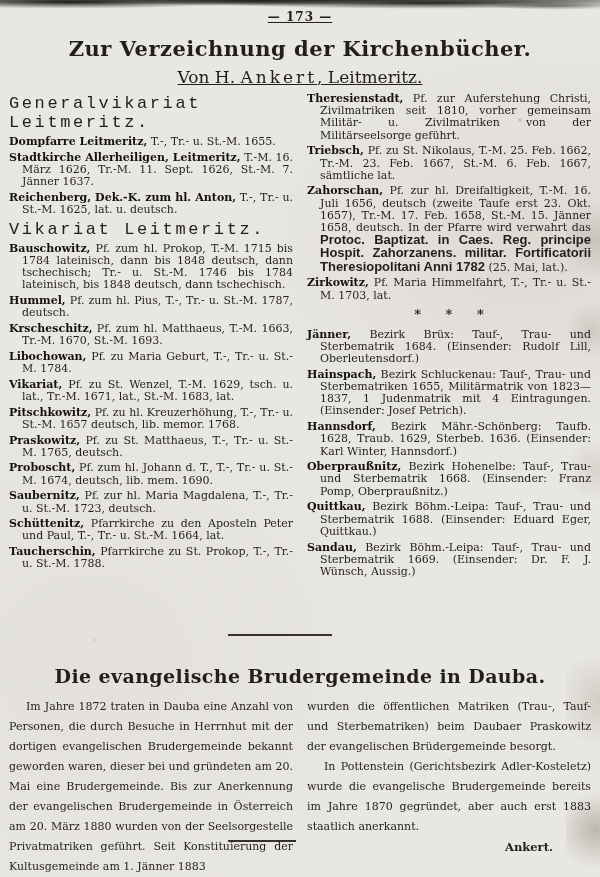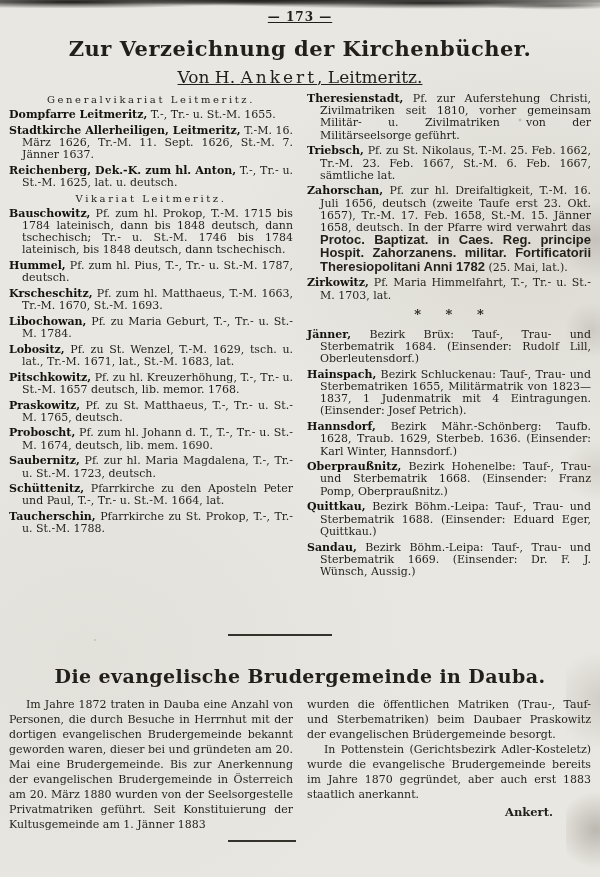--- a/index.html
+++ b/index.html
@@ -36,32 +36,32 @@
   .pageno{position:absolute;top:10px;left:0;width:100%;text-align:center;
     font-weight:bold;font-size:12px;letter-spacing:1px;text-decoration:underline;}
   .title1{position:absolute;top:36px;left:0;width:100%;margin:0;text-align:center;
     font-size:21px;font-weight:bold;letter-spacing:.5px;}
   .byline{position:absolute;top:67px;left:0;width:100%;text-align:center;font-size:17px;text-decoration:underline;}
   .sperr{letter-spacing:3px;}
   .cols{position:absolute;left:9px;width:582px;display:flex;gap:14px;}
   .cols1{top:93px;}
   .cols2{top:697px;}
   .col{flex:1;min-width:0;}
-  .colhead{margin:1px 0 4px;text-align:center;font-size:10px;letter-spacing:2.6px;}
+  .colhead{margin:1px 0 4px;font-size:17px;letter-spacing:2.6px;font-family:Liberation Mono, monospace;}
   .entry{margin:0 0 3.5px;padding-left:13px;text-indent:-13px;
     font-size:11px;line-height:12.2px;text-align:justify;}
   .hw{font-weight:bold;color:#16130f;margin-top:24px;}
   .latin{font-family:Liberation Sans, sans-serif;font-weight:bold;font-size:13px;}
   .stars{margin:5px 0 7px;text-align:center;font-weight:bold;font-size:13px;letter-spacing:10px;text-indent:10px;}
   .divider{position:absolute;height:0;border-top:2px solid #35322b;}
   .d1{top:634px;left:228px;width:104px;}
   .d2{top:840px;left:228px;width:68px;}
   .title2{position:absolute;top:665px;left:0;width:100%;margin:0;text-align:center;
     font-size:19px;font-weight:bold;letter-spacing:.4px;}
-  .para{margin:0;font-size:11px;line-height:15px;text-align:justify;}
+  .para{margin:0;font-size:11px;line-height:20px;text-align:justify;}
   .indent{text-indent:17px;}
   .signature{margin:3px 38px 0 0;font-size:11.5px;font-weight:bold;text-align:right;}
 </style>
 </head>
 <body>
 
 <div class="page">
   <div class="top-smudge"></div>
   <div class="edge-noise"></div>
 
@@ -77,21 +77,21 @@
       <p class="entry"><b class="hw">Dompfarre Leitmeritz,</b><span> T.-, Tr.- u. St.-M. 1655.</span></p>
       <p class="entry"><b class="hw">Stadtkirche Allerheiligen, Leitmeritz,</b><span> T.-M. 16. März 1626, Tr.-M. 11. Sept. 1626, St.-M. 7. Jänner 1637.</span></p>
       <p class="entry"><b class="hw">Reichenberg, Dek.-K. zum hl. Anton,</b><span> T.-, Tr.- u. St.-M. 1625, lat. u. deutsch.</span></p>
 
       <p class="colhead">Vikariat Leitmeritz.</p>
 
       <p class="entry"><b class="hw">Bauschowitz,</b><span> Pf. zum hl. Prokop, T.-M. 1715 bis 1784 lateinisch, dann bis 1848 deutsch, dann tschechisch; Tr.- u. St.-M. 1746 bis 1784 lateinisch, bis 1848 deutsch, dann tschechisch.</span></p>
       <p class="entry"><b class="hw">Hummel,</b><span> Pf. zum hl. Pius, T.-, Tr.- u. St.-M. 1787, deutsch.</span></p>
       <p class="entry"><b class="hw">Krscheschitz,</b><span> Pf. zum hl. Matthaeus, T.-M. 1663, Tr.-M. 1670, St.-M. 1693.</span></p>
       <p class="entry"><b class="hw">Libochowan,</b><span> Pf. zu Maria Geburt, T.-, Tr.- u. St.-M. 1784.</span></p>
-      <p class="entry"><b class="hw">Lobositz,</b><span> Pf. zu St. Wenzel, T.-M. 1629, tsch. u. lat., Tr.-M. 1671, lat., St.-M. 1683, lat.</span></p>
+      <p class="entry"><b class="hw">Vikariat,</b><span> Pf. zu St. Wenzel, T.-M. 1629, tsch. u. lat., Tr.-M. 1671, lat., St.-M. 1683, lat.</span></p>
       <p class="entry"><b class="hw">Pitschkowitz,</b><span> Pf. zu hl. Kreuzerhöhung, T.-, Tr.- u. St.-M. 1657 deutsch, lib. memor. 1768.</span></p>
       <p class="entry"><b class="hw">Praskowitz,</b><span> Pf. zu St. Matthaeus, T.-, Tr.- u. St.-M. 1765, deutsch.</span></p>
       <p class="entry"><b class="hw">Proboscht,</b><span> Pf. zum hl. Johann d. T., T.-, Tr.- u. St.-M. 1674, deutsch, lib. mem. 1690.</span></p>
       <p class="entry"><b class="hw">Saubernitz,</b><span> Pf. zur hl. Maria Magdalena, T.-, Tr.- u. St.-M. 1723, deutsch.</span></p>
       <p class="entry"><b class="hw">Schüttenitz,</b><span> Pfarrkirche zu den Aposteln Peter und Paul, T.-, Tr.- u. St.-M. 1664, lat.</span></p>
       <p class="entry"><b class="hw">Taucherschin,</b><span> Pfarrkirche zu St. Prokop, T.-, Tr.- u. St.-M. 1788.</span></p>
     </div>
 
     <div class="col">
       <p class="entry"><b class="hw">Theresienstadt,</b><span> Pf. zur Auferstehung Christi, Zivilmatriken seit 1810, vorher gemeinsam Militär- u. Zivilmatriken von der Militärseelsorge geführt.</span></p>

